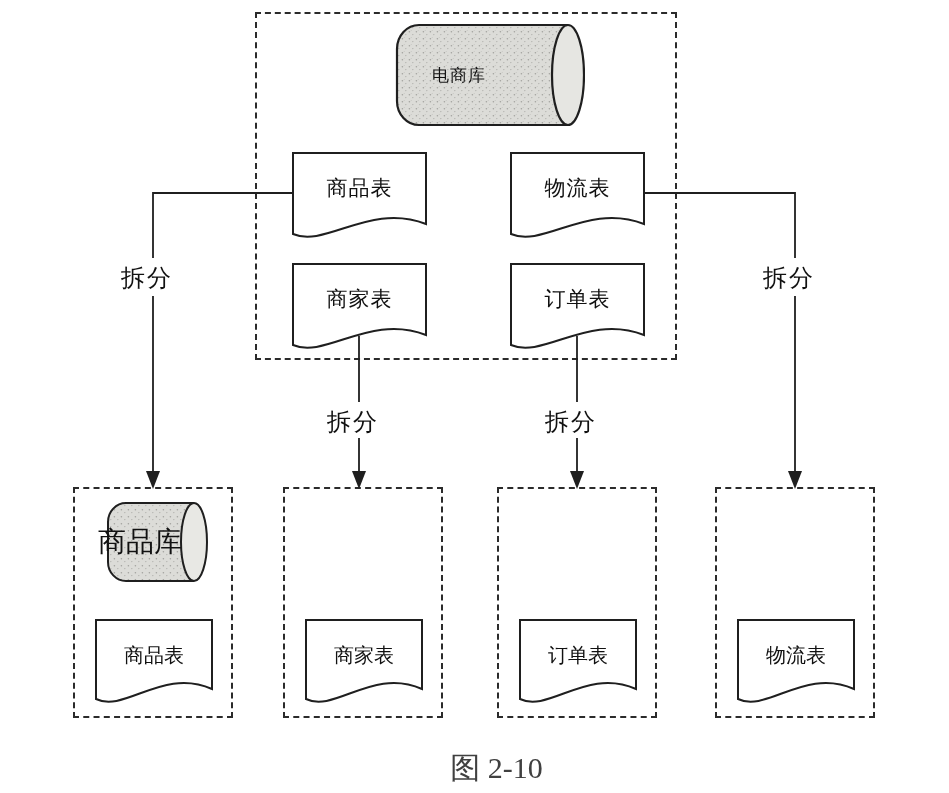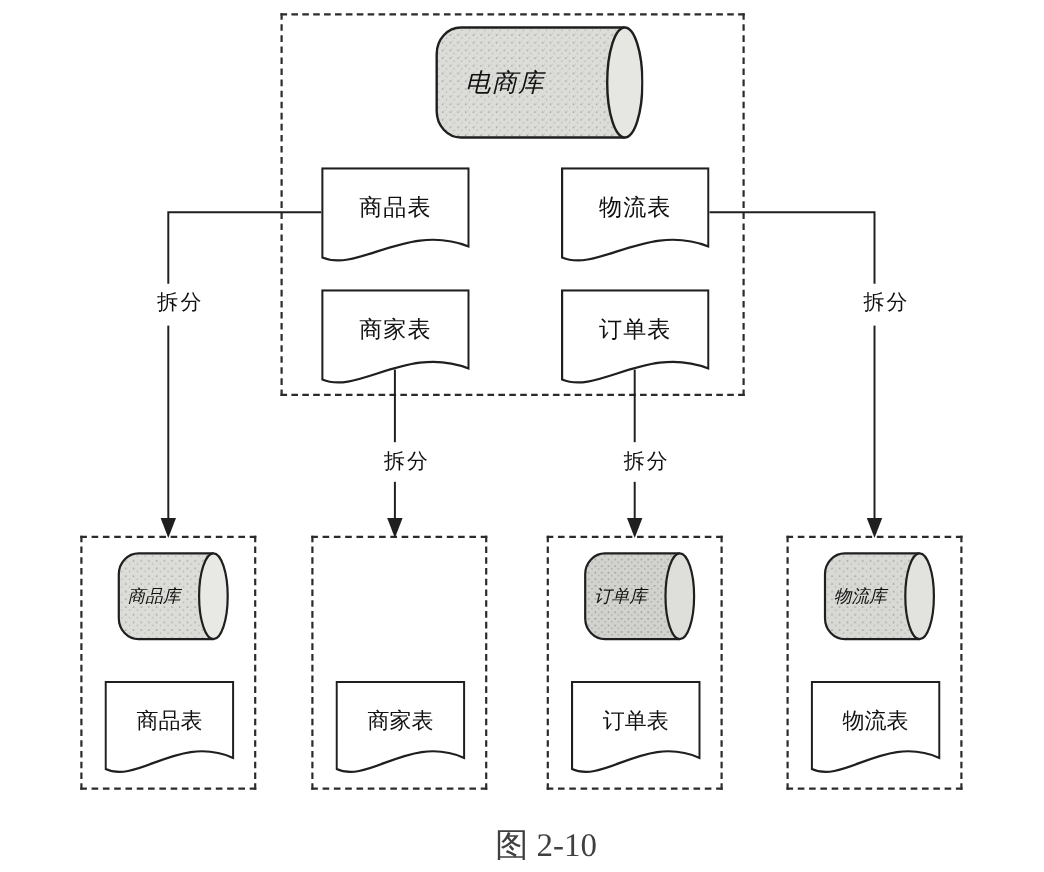--- a/index.html
+++ b/index.html
@@ -27,23 +27,23 @@
   #shard-box-logistics { left: 715px; }
 
   .cyl { position: absolute; z-index: 10; }
   .cyl svg { display: block; }
   .cyl-label {
     position: absolute; inset: 0;
     display: flex; align-items: center; justify-content: center;
     z-index: 11; letter-spacing: 1px;
   }
   #source-cyl { left: 373px; top: 23px; width: 212px; height: 104px; }
-  #source-cyl .cyl-label { padding-right: 40px; font-size: 23px; font-style: italic; }
+  #source-cyl .cyl-label { padding-right: 40px; font-size: 17px; }
   .shard-cyl { width: 120px; height: 82px; }
-  .shard-cyl .cyl-label { padding-right: 24px; font-size: 16px; letter-spacing: 0; font-style: italic; }
+  .shard-cyl .cyl-label { padding-right: 24px; font-size: 28px; letter-spacing: 0; }
 
   .doc { position: absolute; z-index: 10; text-decoration: underline; }
   .doc svg { display: block; }
   .doc-label {
     position: absolute; inset: 0;
     display: flex; align-items: center; justify-content: center;
     z-index: 11; letter-spacing: 1px;
   }
   .doc-top { width: 135px; height: 90px; }
   .doc-top .doc-label { font-size: 21px; padding-bottom: 18px; }
@@ -54,22 +54,22 @@
 
   .doc-shard { width: 118px; height: 88px; left: 20px; top: 130px; }
   .doc-shard .doc-label { font-size: 20px; padding-bottom: 16px; letter-spacing: 0; }
   .shard-cyl { left: 17px; top: 12px; }
 
   #connector-layer {
     position: absolute; left: 0; top: 0; width: 949px; height: 793px;
     z-index: 5; pointer-events: none;
   }
   .split-label {
-    position: absolute; width: 64px; text-align: right;
-    font-size: 19px; z-index: 6; letter-spacing: 2px;
+    position: absolute; width: 64px; text-align: left;
+    font-size: 24px; z-index: 6; letter-spacing: 2px;
   }
   #split-label-product   { left: 121px; top: 262px; }
   #split-label-merchant  { left: 327px; top: 406px; }
   #split-label-order     { left: 545px; top: 406px; }
   #split-label-logistics { left: 763px; top: 262px; }
 
   #figure-caption {
     position: absolute; left: 0; right: 0; top: 748px;
     text-align: center; text-indent: 44px;
     font-family: "Liberation Serif", "DejaVu Serif", serif;
@@ -180,59 +180,29 @@
   <div class="group-box shard-box" id="shard-box-merchant">
     <div class="doc doc-shard">
       <svg width="118" height="88" viewBox="0 0 118 88" xmlns="http://www.w3.org/2000/svg">
         <path d="M1,1 L117,1 L117,70 C68,48 30,94 1,80 Z" fill="#ffffff" stroke="#1f1f1f" stroke-width="2"></path>
       </svg>
       <div class="doc-label">商家表</div>
     </div>
   </div>
 
   <div class="group-box shard-box" id="shard-box-order">
-    <div class="cyl shard-cyl">
-      <svg width="120" height="82" viewBox="0 0 120 82" xmlns="http://www.w3.org/2000/svg">
-        <defs>
-          <pattern id="p-order" width="6" height="6" patternUnits="userSpaceOnUse">
-            <rect width="6" height="6" fill="#d2d2ce"></rect>
-            <circle cx="1.2" cy="1.6" r="0.8" fill="#96968f"></circle>
-            <circle cx="4.2" cy="4.2" r="0.7" fill="#a6a6a0"></circle>
-          </pattern>
-        </defs>
-        <path d="M102,2 L34,2 A18,19 0 0 0 16,21 L16,61 A18,19 0 0 0 34,80 L102,80 Z" fill="url(#p-order)" stroke="none"></path>
-        <path d="M102,2 L34,2 A18,19 0 0 0 16,21 L16,61 A18,19 0 0 0 34,80 L102,80" fill="none" stroke="#1f1f1f" stroke-width="2"></path>
-        <ellipse cx="102" cy="41" rx="13" ry="39" fill="#dededa" stroke="#1f1f1f" stroke-width="2"></ellipse>
-      </svg>
-      <div class="cyl-label">订单库</div>
-    </div>
     <div class="doc doc-shard">
       <svg width="118" height="88" viewBox="0 0 118 88" xmlns="http://www.w3.org/2000/svg">
         <path d="M1,1 L117,1 L117,70 C68,48 30,94 1,80 Z" fill="#ffffff" stroke="#1f1f1f" stroke-width="2"></path>
       </svg>
       <div class="doc-label">订单表</div>
     </div>
   </div>
 
   <div class="group-box shard-box" id="shard-box-logistics">
-    <div class="cyl shard-cyl">
-      <svg width="120" height="82" viewBox="0 0 120 82" xmlns="http://www.w3.org/2000/svg">
-        <defs>
-          <pattern id="p-logi" width="7" height="7" patternUnits="userSpaceOnUse">
-            <rect width="7" height="7" fill="#d8d8d4"></rect>
-            <circle cx="1.4" cy="1.8" r="0.8" fill="#9e9e9a"></circle>
-            <circle cx="4.8" cy="4.6" r="0.7" fill="#acaca8"></circle>
-          </pattern>
-        </defs>
-        <path d="M102,2 L34,2 A18,19 0 0 0 16,21 L16,61 A18,19 0 0 0 34,80 L102,80 Z" fill="url(#p-logi)" stroke="none"></path>
-        <path d="M102,2 L34,2 A18,19 0 0 0 16,21 L16,61 A18,19 0 0 0 34,80 L102,80" fill="none" stroke="#1f1f1f" stroke-width="2"></path>
-        <ellipse cx="102" cy="41" rx="13" ry="39" fill="#e2e2de" stroke="#1f1f1f" stroke-width="2"></ellipse>
-      </svg>
-      <div class="cyl-label">物流库</div>
-    </div>
     <div class="doc doc-shard">
       <svg width="118" height="88" viewBox="0 0 118 88" xmlns="http://www.w3.org/2000/svg">
         <path d="M1,1 L117,1 L117,70 C68,48 30,94 1,80 Z" fill="#ffffff" stroke="#1f1f1f" stroke-width="2"></path>
       </svg>
       <div class="doc-label">物流表</div>
     </div>
   </div>
 
   <div id="figure-caption">图 2-10</div>
 

